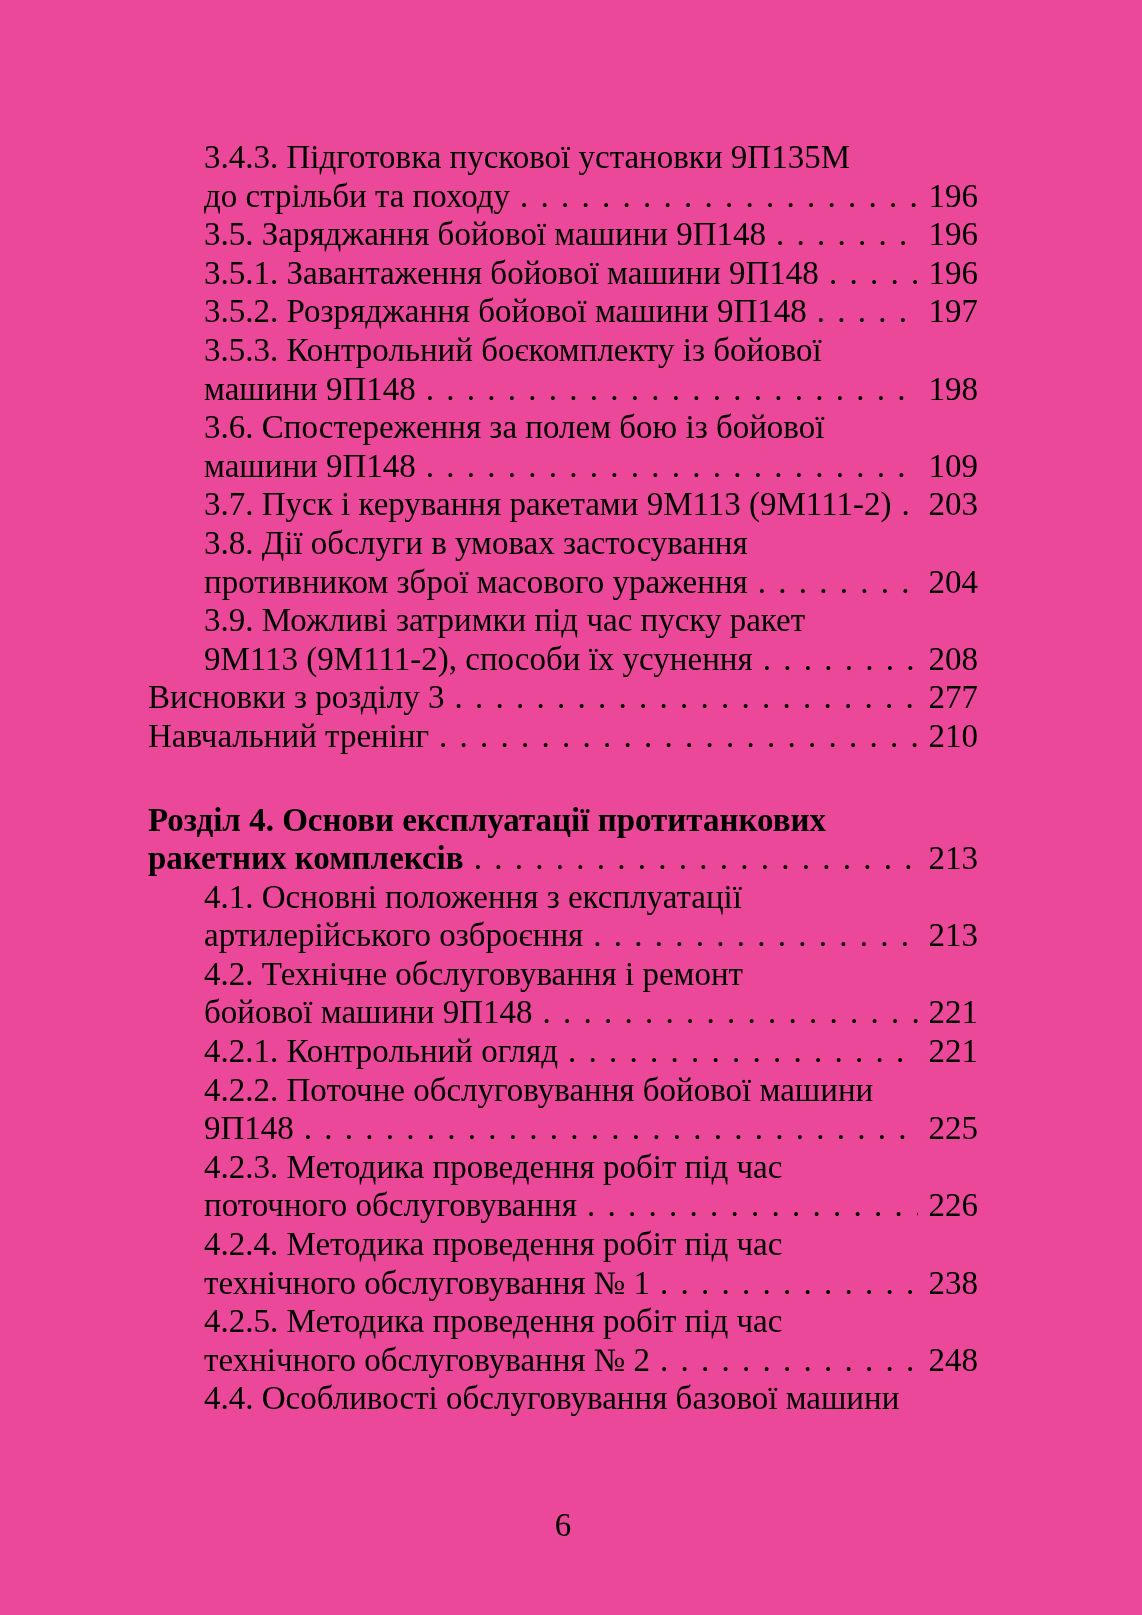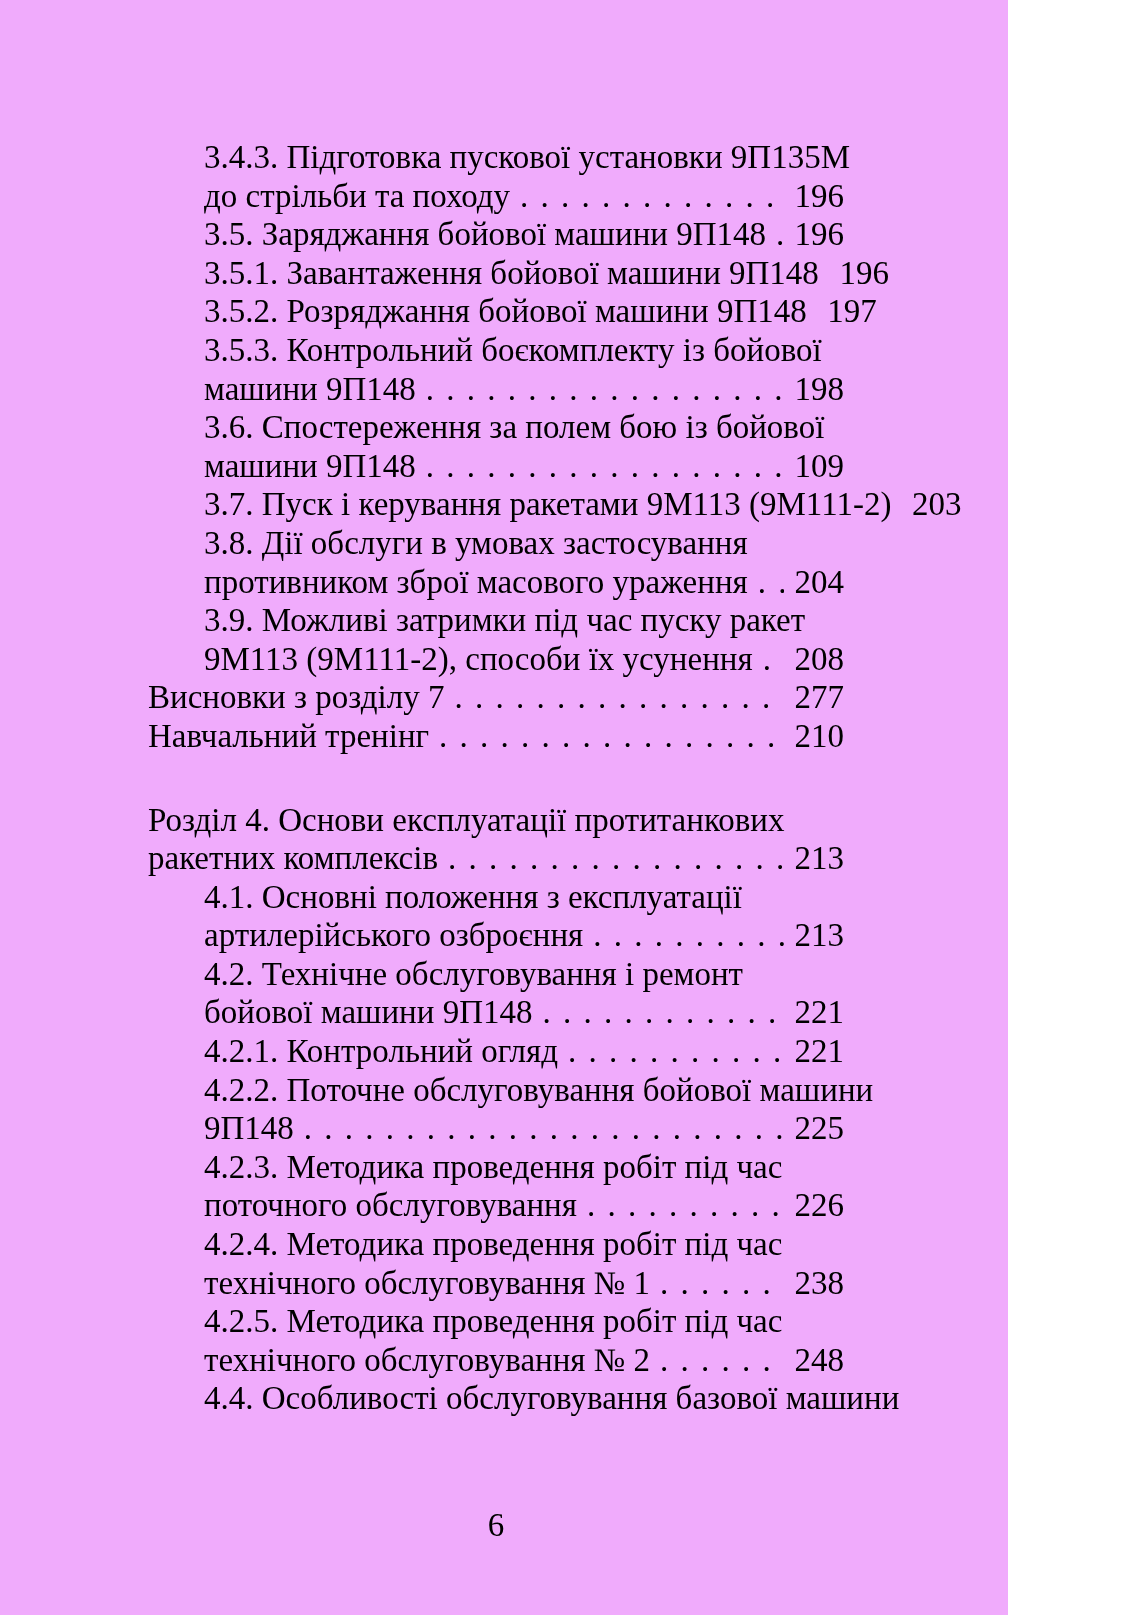--- a/index.html
+++ b/index.html
@@ -2,23 +2,23 @@
 <html lang="uk"><head>
 <meta charset="utf-8">
 <style>
   html, body {
     margin: 0;
     padding: 0;
     background: #ffffff;
   }
   .page {
     position: relative;
-    width: 1008px;
+    width: 1142px;
     height: 1615px;
-    background: #f0abfc;
+    background: #ec4899;
     color: #000000;
     font-family: "Liberation Serif", "DejaVu Serif", serif;
     font-size: 33px;
     line-height: 38.6px;
     overflow: hidden;
   }
   .toc {
     position: absolute;
     top: 138px;
     left: 148px;
@@ -26,21 +26,21 @@
   }
   .toc-line {
     display: flex;
     align-items: baseline;
     white-space: nowrap;
   }
   .toc-line.indent {
     padding-left: 56px;
   }
   .toc-line.bold .label {
-    font-weight: normal;
+    font-weight: bold;
   }
   .toc-line.gap {
     margin-top: 45px;
   }
   .label {
     flex: 0 0 auto;
   }
   .leader {
     flex: 1 1 auto;
     overflow: hidden;
@@ -129,21 +129,21 @@
       <div class="toc-line indent">
     <span class="label">3.9. Можливі затримки під час пуску ракет</span>
 
   </div>
       <div class="toc-line indent">
     <span class="label">9М113 (9М111-2), способи їх усунення</span>
     <span class="leader"></span>
     <span class="pnum">208</span>
   </div>
       <div class="toc-line">
-    <span class="label">Висновки з розділу 7</span>
+    <span class="label">Висновки з розділу 3</span>
     <span class="leader"></span>
     <span class="pnum">277</span>
   </div>
       <div class="toc-line">
     <span class="label">Навчальний тренінг</span>
     <span class="leader"></span>
     <span class="pnum">210</span>
   </div>
       <div class="toc-line bold gap">
     <span class="label">Розділ 4. Основи експлуатації протитанкових</span>

